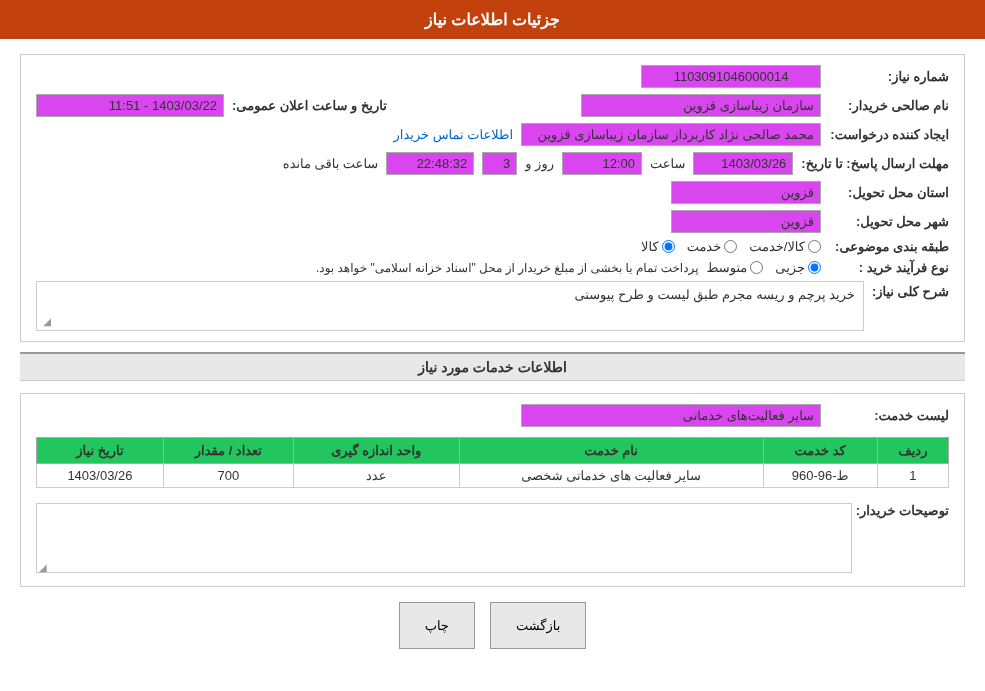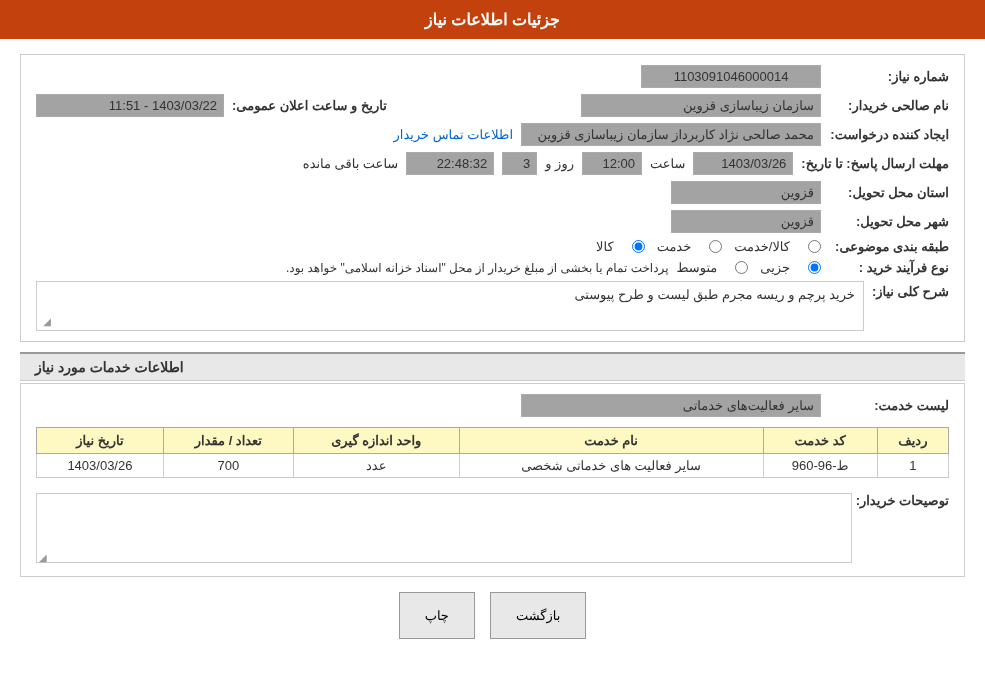--- a/index.html
+++ b/index.html
@@ -46,61 +46,61 @@
       min-width: 120px;
       text-align: right;
       font-weight: bold;
     }
     .label-sm {
       min-width: 80px;
     }
     .input-box {
       border: 1px solid #aaa;
       padding: 3px 6px;
-      background: #a3a3a3;
+      background: #d946ef;
       min-height: 22px;
       direction: rtl;
     }
     .input-medium { width: 180px; }
     .link-blue {
       color: #0066cc;
       text-decoration: none;
       cursor: pointer;
     }
     .section-title {
       background: #e8e8e8;
       border-top: 2px solid #999;
       border-bottom: 1px solid #ccc;
       padding: 5px 15px;
       font-weight: bold;
       font-size: 14px;
-      margin-bottom: 2px;
-      text-align: left;
+      margin-bottom: 12px;
+      text-align: center;
     }
     .radio-group {
       display: flex;
       gap: 12px;
       align-items: center;
       direction: rtl;
     }
     .radio-item {
       display: flex;
       align-items: center;
-      gap: 18px;
+      gap: 3px;
     }
     .table-section {
       margin-top: 10px;
     }
     table {
       width: 100%;
       border-collapse: collapse;
       direction: rtl;
     }
     table th {
-      background: #fef9c3;
+      background: #22c55e;
       border: 1px solid #aaa;
       padding: 5px 8px;
       text-align: center;
       font-weight: bold;
     }
     table td {
       border: 1px solid #ccc;
       padding: 4px 8px;
       text-align: center;
       background: #fff;
@@ -221,21 +221,21 @@
       <div class="form-row">
         <span class="label">ایجاد کننده درخواست:</span>
         <div class="input-box" style="width:300px;">محمد صالحی نژاد کاربرداز سازمان زیباسازی قزوین</div>
         <a class="link-blue">اطلاعات تماس خریدار</a>
       </div>
 
       <div class="form-row">
         <span class="label">مهلت ارسال پاسخ: تا تاریخ:</span>
         <div class="input-box" style="width:100px;">1403/03/26</div>
         <span>ساعت</span>
-        <div class="input-box" style="width:60px;">12:00</div>
+        <div class="input-box" style="width:80px;">12:00</div>
         <span>روز و</span>
         <div class="input-box" style="width:35px;">3</div>
         <div class="input-box" style="width:88px;">22:48:32</div>
         <span>ساعت باقی مانده</span>
       </div>
 
       <div class="form-row">
         <span class="label">استان محل تحویل:</span>
         <div class="input-box" style="width:150px;">قزوین</div>
       </div>

